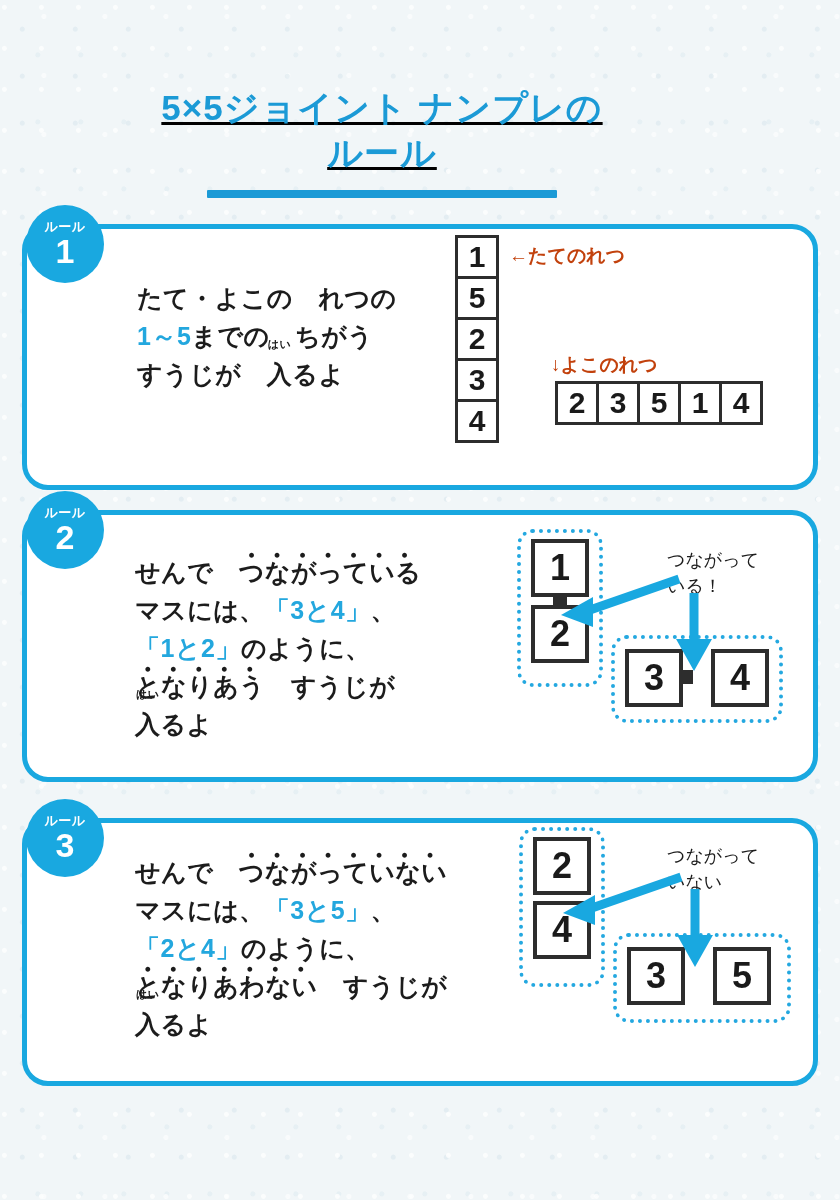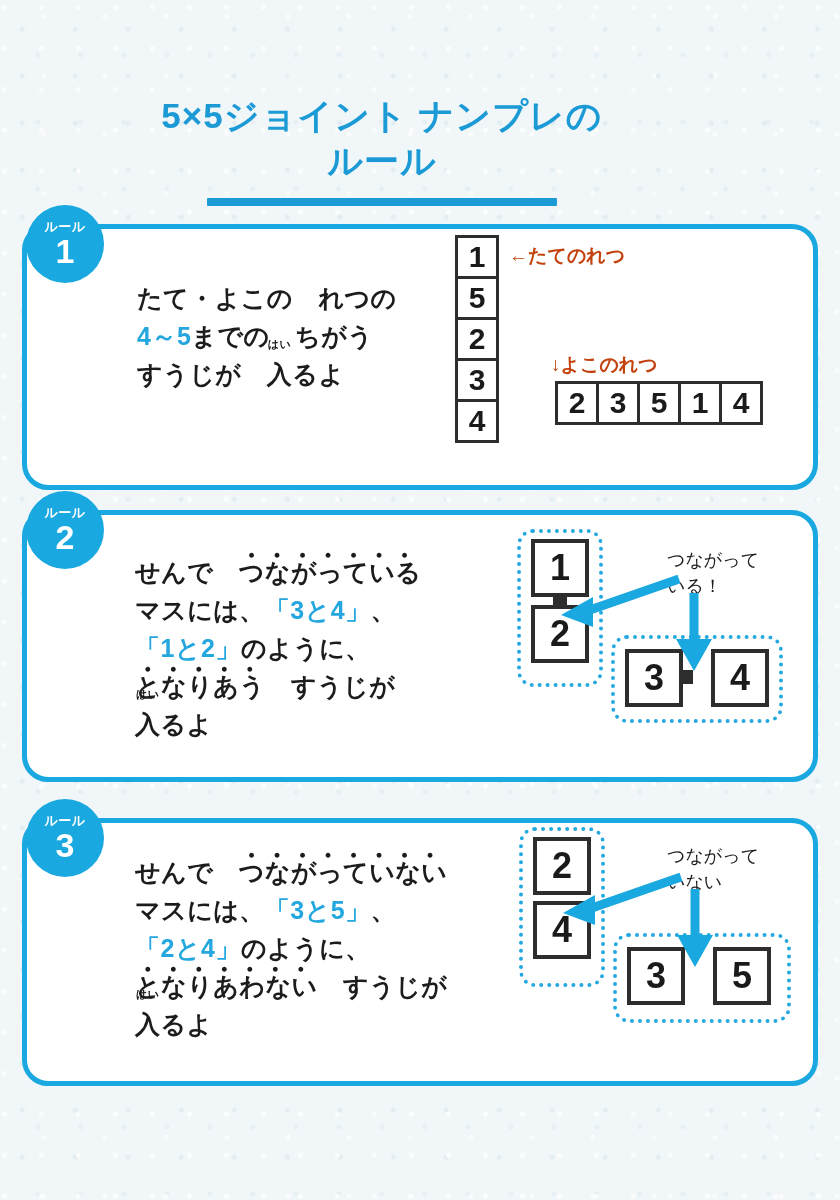--- a/index.html
+++ b/index.html
@@ -17,21 +17,21 @@
       radial-gradient(circle at 12% 18%, rgba(255,255,255,.9) 0 2px, transparent 3px),
       radial-gradient(circle at 42% 62%, rgba(210,226,234,.55) 0 2px, transparent 3px),
       radial-gradient(circle at 72% 28%, rgba(255,255,255,.8) 0 2px, transparent 3px),
       radial-gradient(circle at 88% 82%, rgba(214,229,237,.5) 0 2px, transparent 3px);
     background-size:37px 41px,53px 47px,61px 59px,43px 67px;
     opacity:.8;pointer-events:none;
   }
   .page{position:absolute;inset:0;}
 
   
-  .title-wrap{position:absolute;top:94px;left:0;width:764px;text-align:center;}
+  .title-wrap{position:absolute;top:86px;left:0;width:764px;text-align:center;text-decoration:underline;}
   .title{
     color:#1b9ad6;
     font-size:35px;font-weight:bold;line-height:1.28;
     letter-spacing:1px;
   }
   .title-line2{display:block;}
   .title-underline{
     margin:14px auto 0;width:350px;height:8px;background:#1b9ad6;border-radius:1px;
   }
 
@@ -139,21 +139,21 @@
   </div>
 
   <div class="card" id="card1">
     <div class="badge">
       <span class="badge-kana">ルール</span>
       <span class="badge-num">1</span>
     </div>
 
     <div class="rule-text" id="text1">
       <div>たて・よこの　れつの</div>
-      <div><span class="hl">4～5</span>までの　ちがう</div>
+      <div><span class="hl">1～5</span>までの　ちがう</div>
       <div>すうじが　<span class="ruby"><span class="rt">はい</span><span>入</span></span>るよ</div>
     </div>
 
     <div class="col-stack" style="left:428px;top:6px;">
       <div class="cell">1</div>
       <div class="cell">5</div>
       <div class="cell">2</div>
       <div class="cell">3</div>
       <div class="cell">4</div>
     </div>

